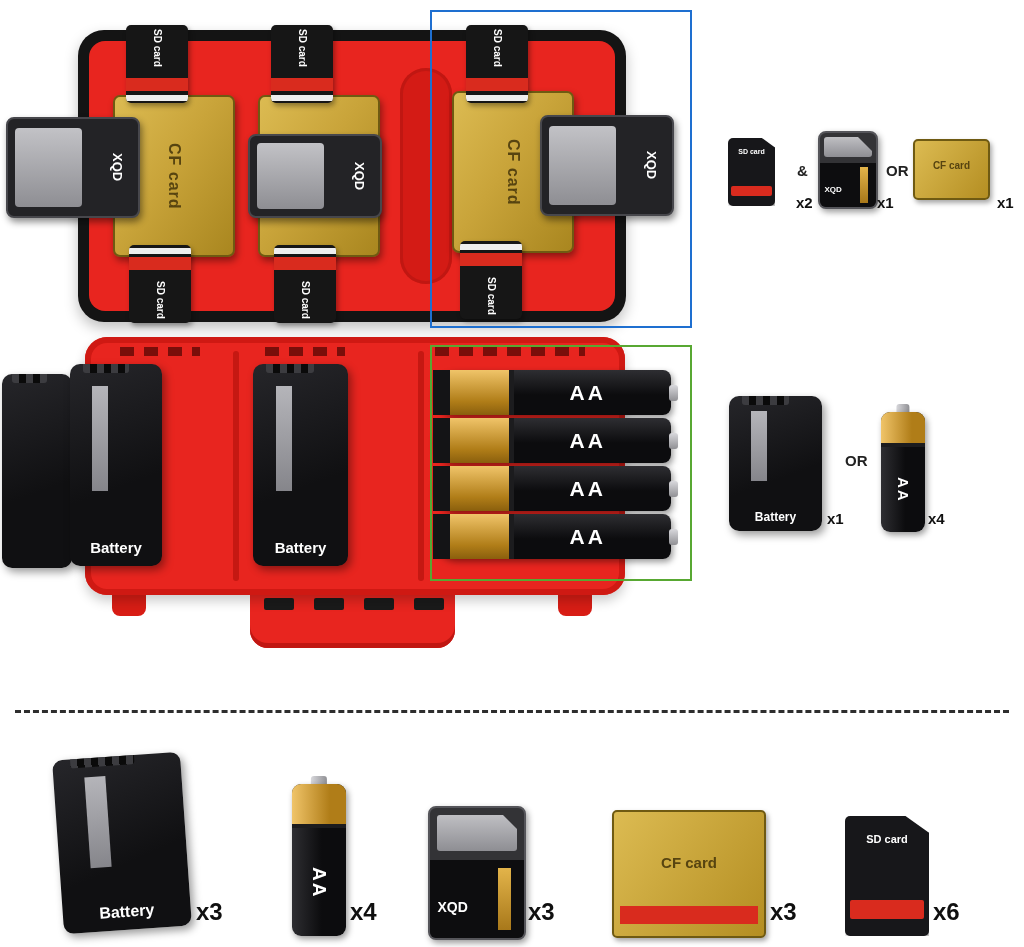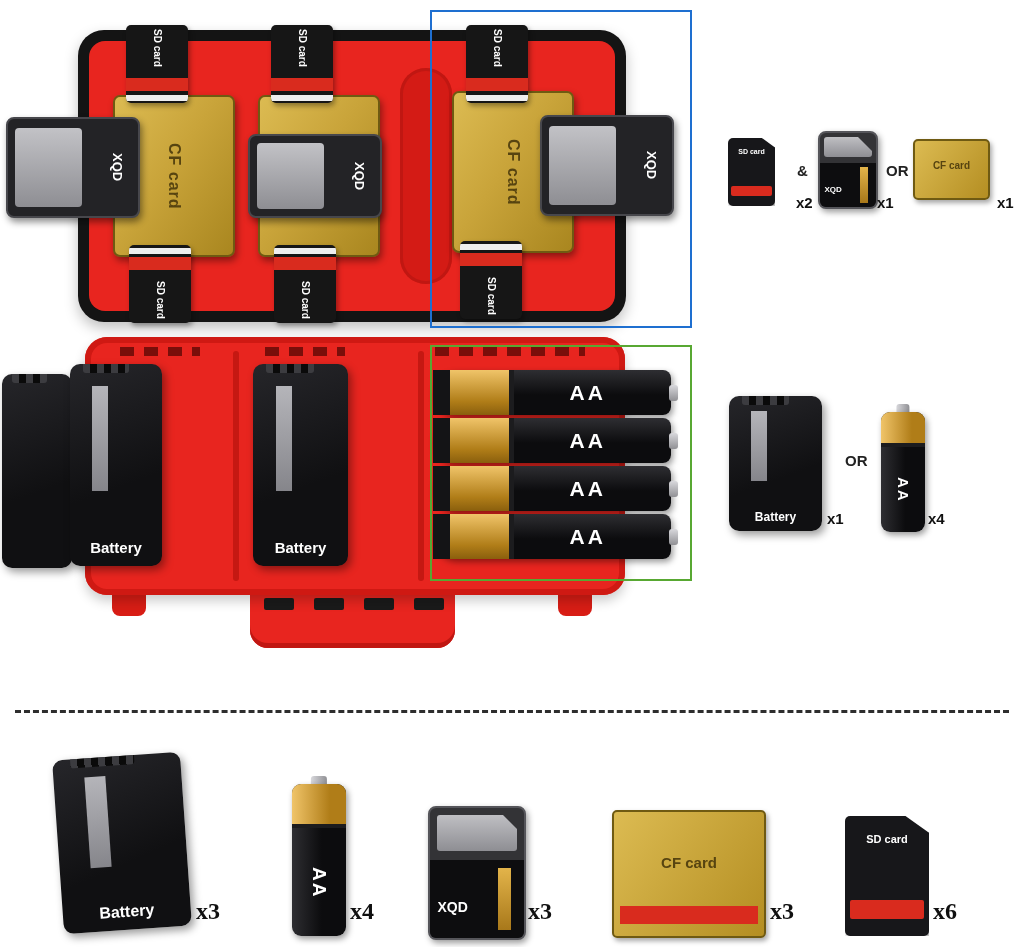--- a/index.html
+++ b/index.html
@@ -122,21 +122,21 @@
   .xqd-card .xbottom { position:absolute; left:0; right:0; bottom:0; height:60%; background:#0d0d0f; }
   .xqd-card .xqd-s-label { position:absolute; left:8%; bottom:18%; color:#fff; font-weight:bold; }
   .xqd-card .xgold { position:absolute; right:14%; bottom:6%; width:14%; height:48%;
     background:linear-gradient(180deg,#e3b44a,#a8781a); }
 
   
   .outline-blue { position:absolute; border:2px solid var(--blue-outline,#1e6fd0); z-index:8; pointer-events:none; }
   .outline-green { position:absolute; border:2px solid var(--green-outline,#58a832); z-index:8; pointer-events:none; }
   .qty { position:absolute; font-weight:bold; color:#101010; z-index:7; }
   .qty.small { font-size:15px; }
-  .qty.large { font-size:24px;font-family:Liberation Serif, serif; }
+  .qty.large { font-size:24px; }
   .conj { position:absolute; font-weight:bold; color:#222222; font-size:15px; z-index:7; }
   .divider { position:absolute; left:15px; top:710px; width:994px; border-top:3px dashed #2e2e2e; z-index:2; }
 </style>
 </head>
 <body>
 
 <div class="canvas">
 
   <div class="case-top">
     <div class="inner"></div>

